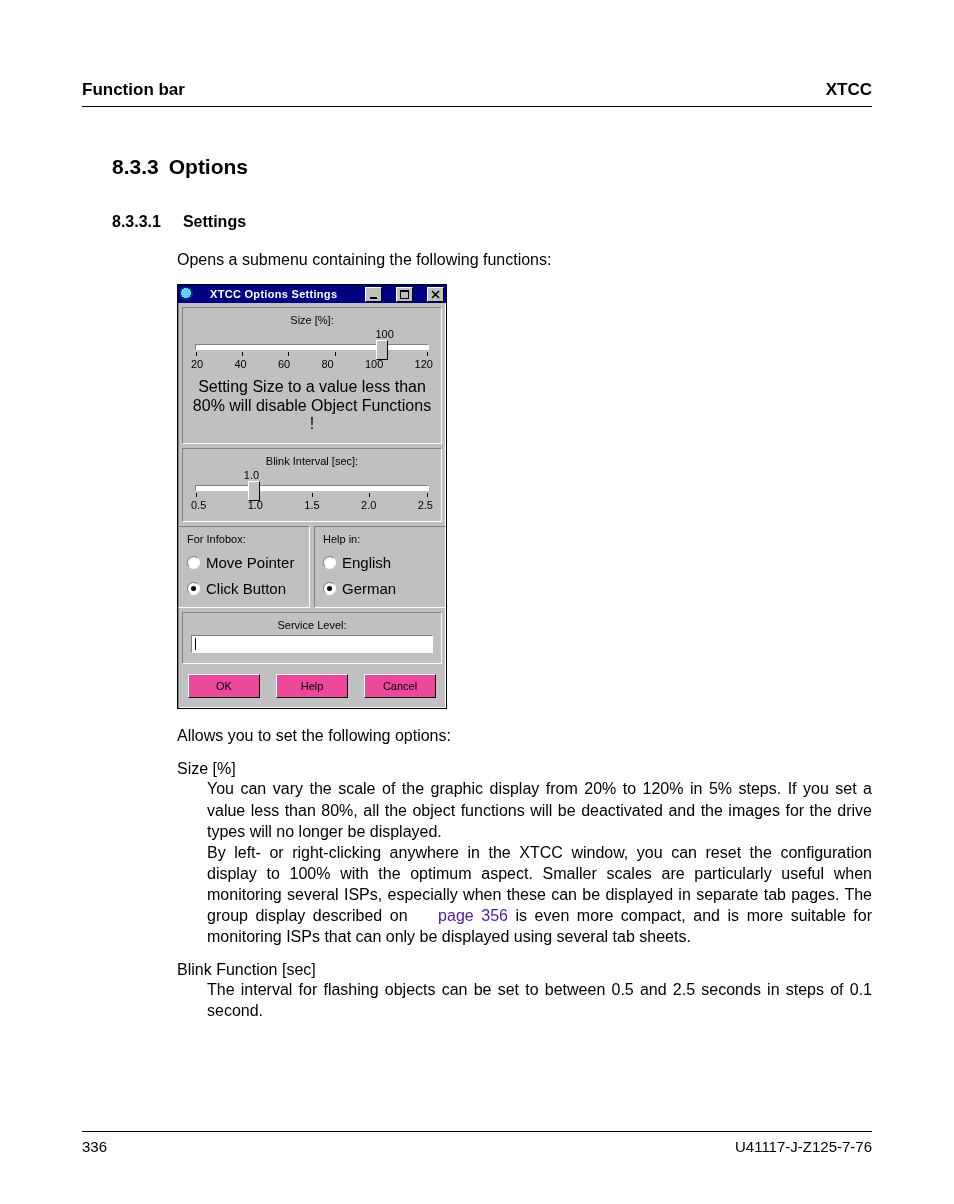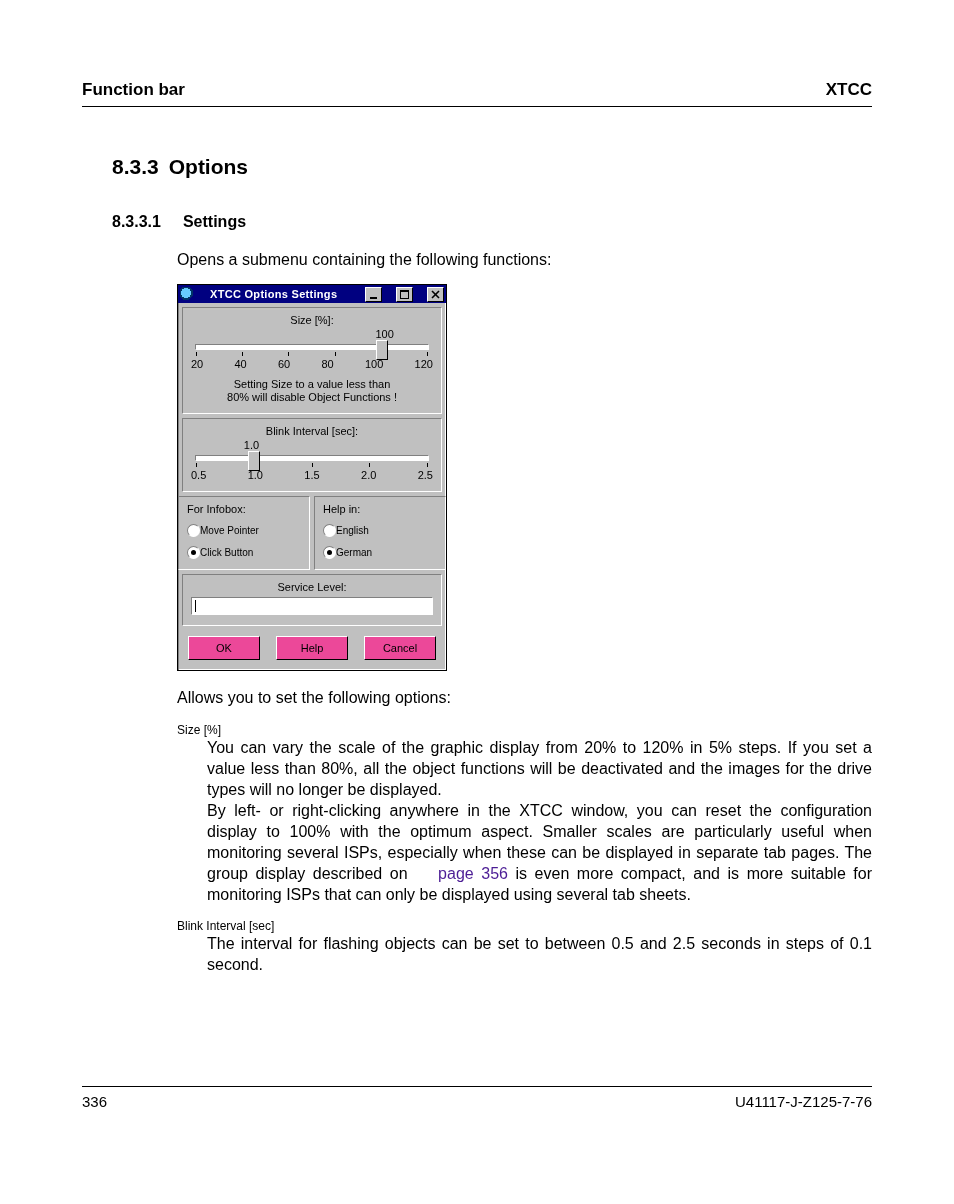--- a/index.html
+++ b/index.html
@@ -40,21 +40,21 @@
   }
   .body-text {
     font-size: 16px;
     line-height: 1.32;
     margin-left: 95px;
     margin-right: 0;
     margin-bottom: 14px;
   }
   .hanging-label {
     margin-left: 95px;
-    font-size: 12px;
+    font-size: 16px;
   }
   .indent {
     margin-left: 125px;
     font-size: 16px;
     line-height: 1.32;
     margin-bottom: 14px;
     text-align: justify;
   }
   .link { color: #4c1d95; padding-left: 23px; }
   .footer-row {
@@ -148,22 +148,22 @@
     border-left: 1px solid #fff;
     border-right: 1px solid #000;
     border-bottom: 1px solid #000;
     transform: translateX(-50%);
   }
   .ticks { display:flex; justify-content:space-between; margin: 2px 5px 0 5px; }
   .ticks span { width:1px; height:4px; background:#000; display:block;}
   .scale-labels { display:flex; justify-content:space-between; margin: 2px 0 0 0; font-size: 11px; }
   .val-above { text-align:center; font-size:11px; margin-top:2px; }
   .val-above span { display:inline-block; }
-  .panel .note { font-size: 11px; margin-top: 8px; line-height: 1.15;}
-  .radio-row { display:flex; align-items:center; margin-top: 9px; font-size:10px;}
+  .panel .note { font-size: 16px; margin-top: 8px; line-height: 1.15;}
+  .radio-row { display:flex; align-items:center; gap:6px; margin-top: 9px; font-size:15px;}
   .radio {
     width: 11px; height: 11px; border-radius: 50%;
     background: #fff;
     border-top: 1px solid #808080;
     border-left: 1px solid #808080;
     border-right: 1px solid #fff;
     border-bottom: 1px solid #fff;
     display:flex; align-items:center; justify-content:center;
   }
   .radio .dot { width:5px; height:5px; border-radius:50%; background:#000; }
@@ -329,20 +329,20 @@
   </div>
 
   <div class="body-text">Allows you to set the following options:</div>
 
   <div class="hanging-label">Size [%]</div>
   <div class="indent" style="margin-bottom:0">You can vary the scale of the graphic display from 20% to 120% in 5% steps. If you set a value less than 80%, all the object functions will be deactivated and the images for the drive types will no longer be displayed.</div>
   <div class="indent">
     <span>By left- or right-clicking anywhere in the XTCC window, you can reset the configuration display to 100% with the optimum aspect. Smaller scales are particularly useful when monitoring several ISPs, especially when these can be displayed in separate tab pages. The group display described on </span><span class="link">page 356</span><span> is even more compact, and is more suitable for monitoring ISPs that can only be displayed using several tab sheets.</span>
   </div>
 
-  <div class="hanging-label">Blink Interval [sec]</div>
+  <div class="hanging-label">Blink Function [sec]</div>
   <div class="indent">The interval for flashing objects can be set to between 0.5 and 2.5 seconds in steps of 0.1 second.</div>
 
   <div class="footer-row">
     <span>336</span>
     <span>U41117-J-Z125-7-76</span>
   </div>
 </div>
 
 </body></html>

